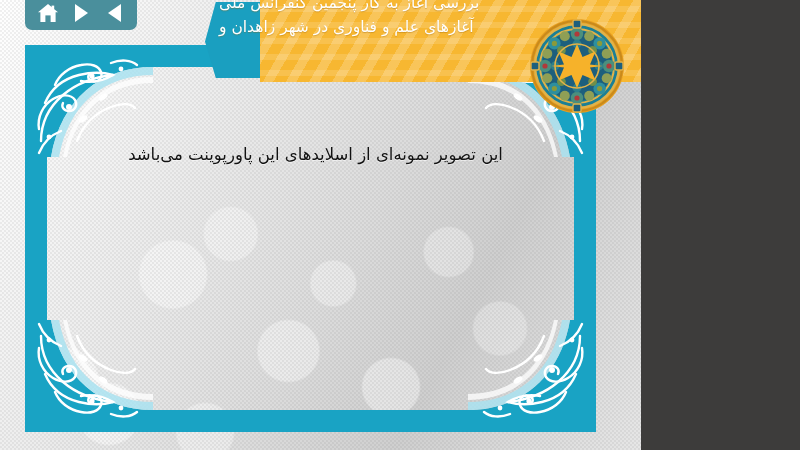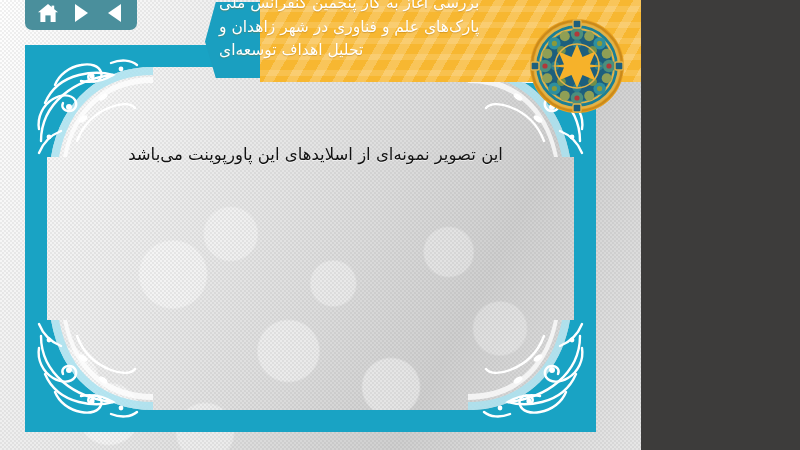--- a/index.html
+++ b/index.html
@@ -275,22 +275,21 @@
     </div>
 
     <div class="banner-wrap">
       <div class="banner-tail"></div>
       <div class="banner-body">
         <div class="banner-chevrons"></div>
         <div class="banner-stripes"></div>
       </div>
       <div class="banner-title">
         <span>بررسی آغاز به کار پنجمین کنفرانس ملی</span>
-        <span>پارک‌های علم و فناوری در شهر زاهدان و</span>
-        <span>تحلیل اهداف توسعه‌ای</span>
+        <span>آغاز‌های علم و فناوری در شهر زاهدان و</span>
       </div>
     </div>
 
     <div class="medallion">
       <svg width="96" height="96" viewBox="0 0 96 96" xmlns="http://www.w3.org/2000/svg">
         <circle cx="48" cy="48" r="47" fill="#e8a020"></circle>
         <circle cx="48" cy="48" r="45" fill="none" stroke="#c98a1c" stroke-width="2"></circle>
         <circle cx="48" cy="48" r="42" fill="#1a7f96"></circle>
         <circle cx="48" cy="48" r="42" fill="none" stroke="#e0b24a" stroke-width="2.4"></circle>
         <circle cx="48" cy="48" r="37" fill="none" stroke="#e0b24a" stroke-width="2"></circle>

